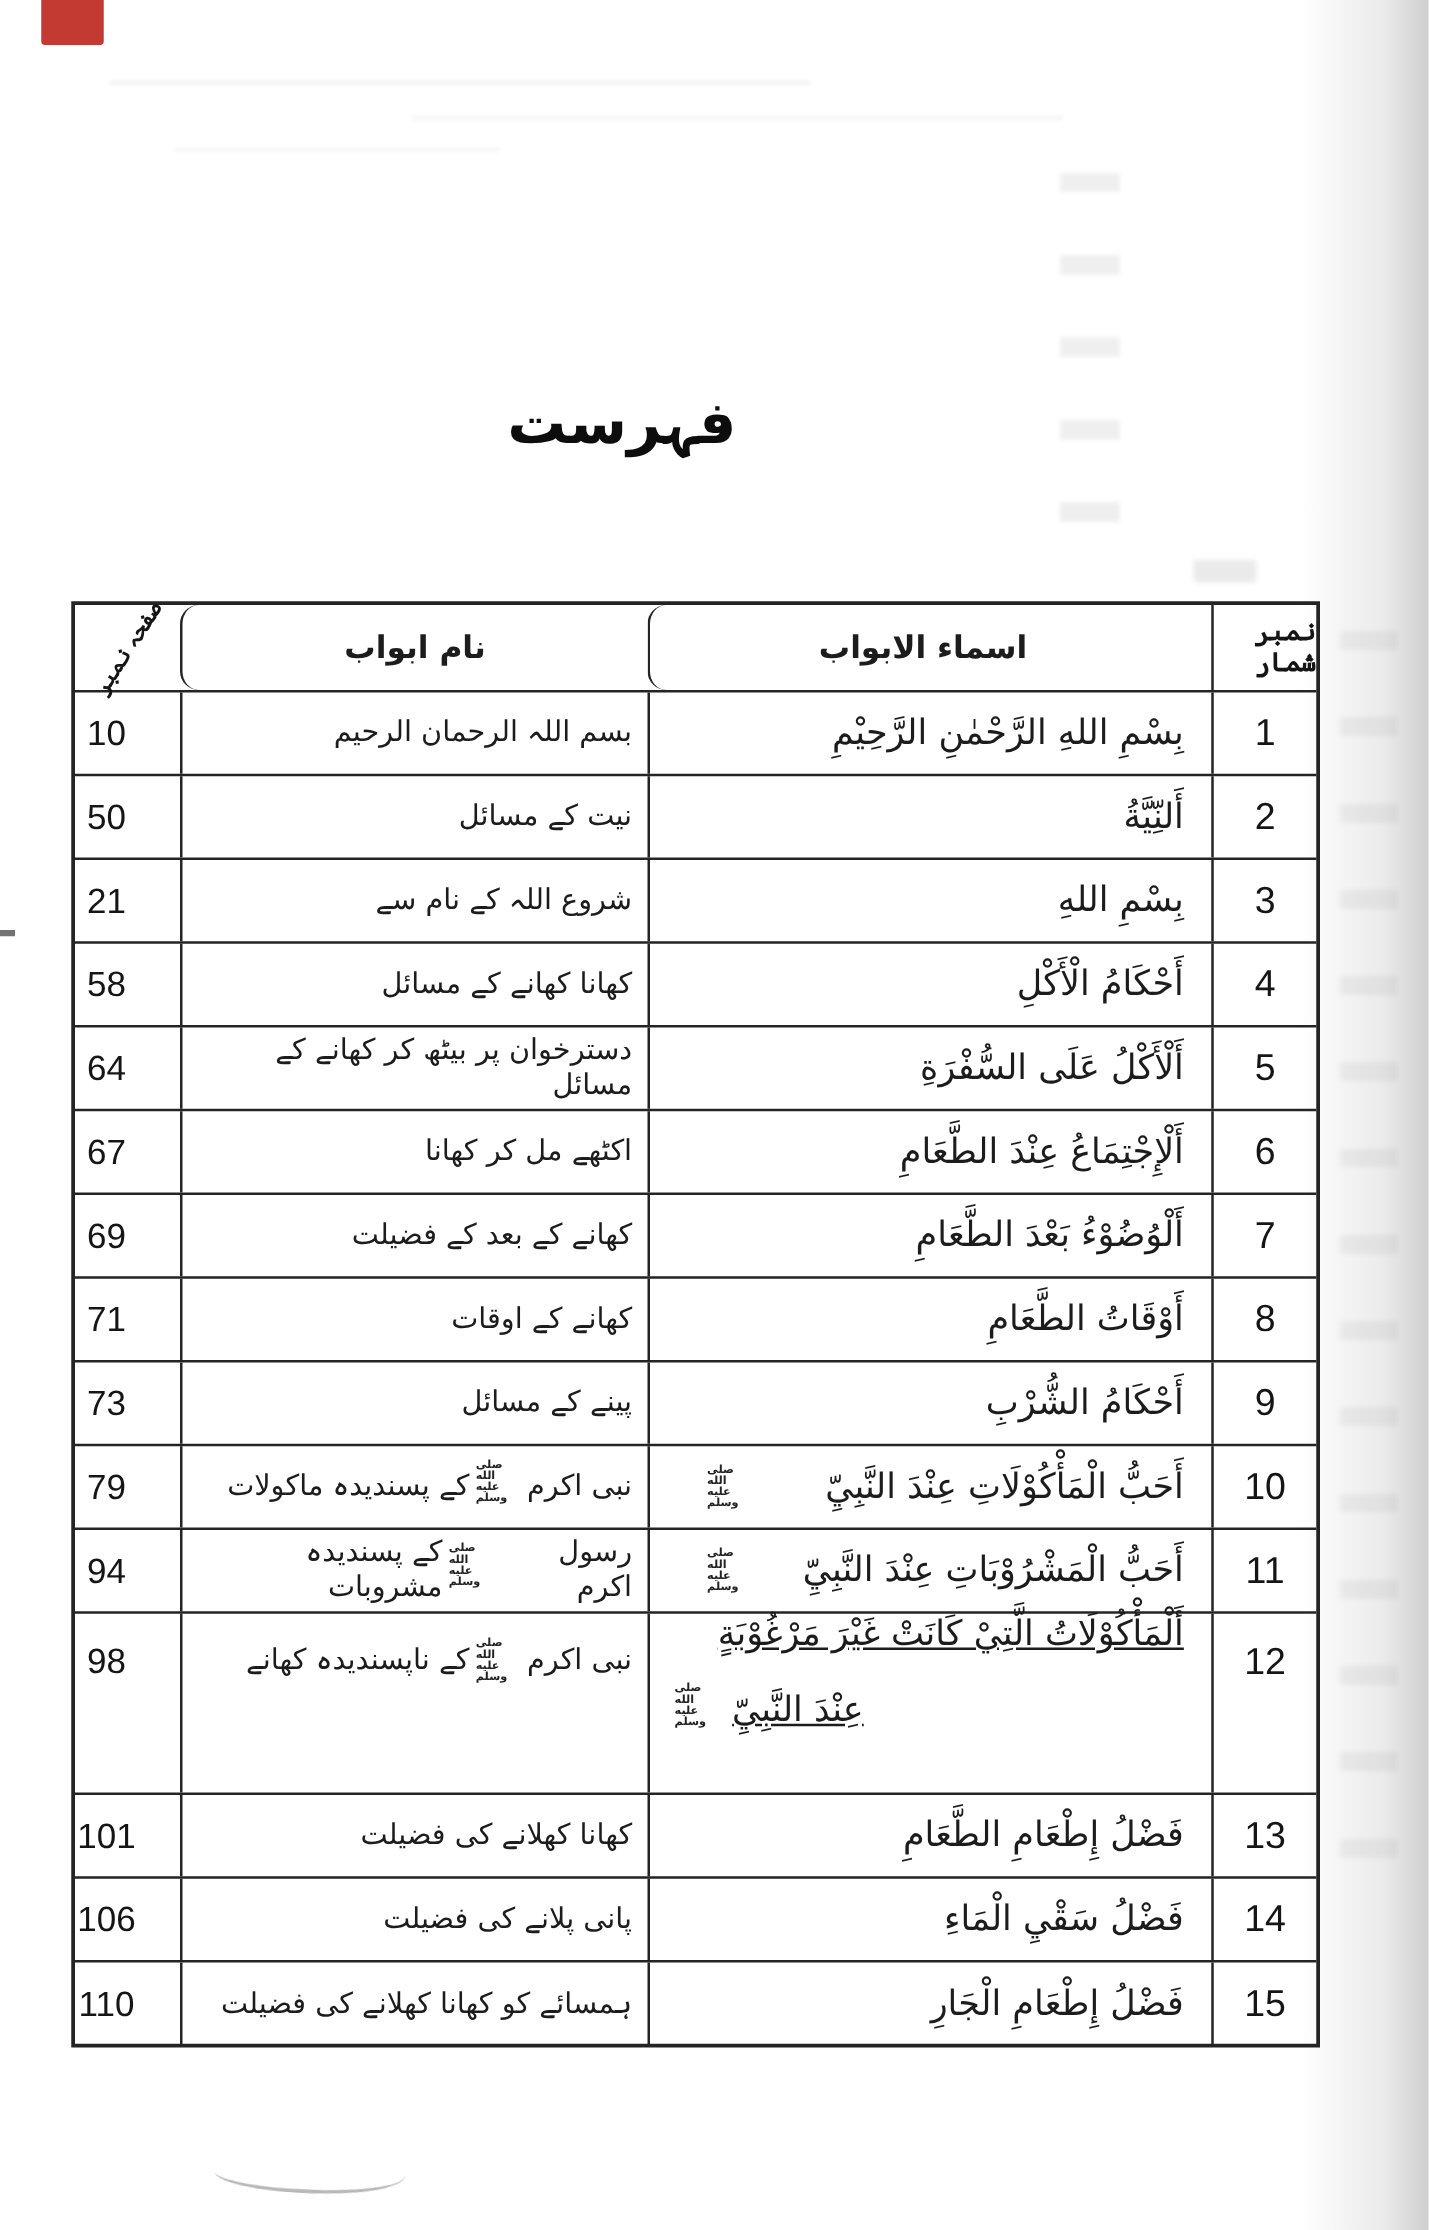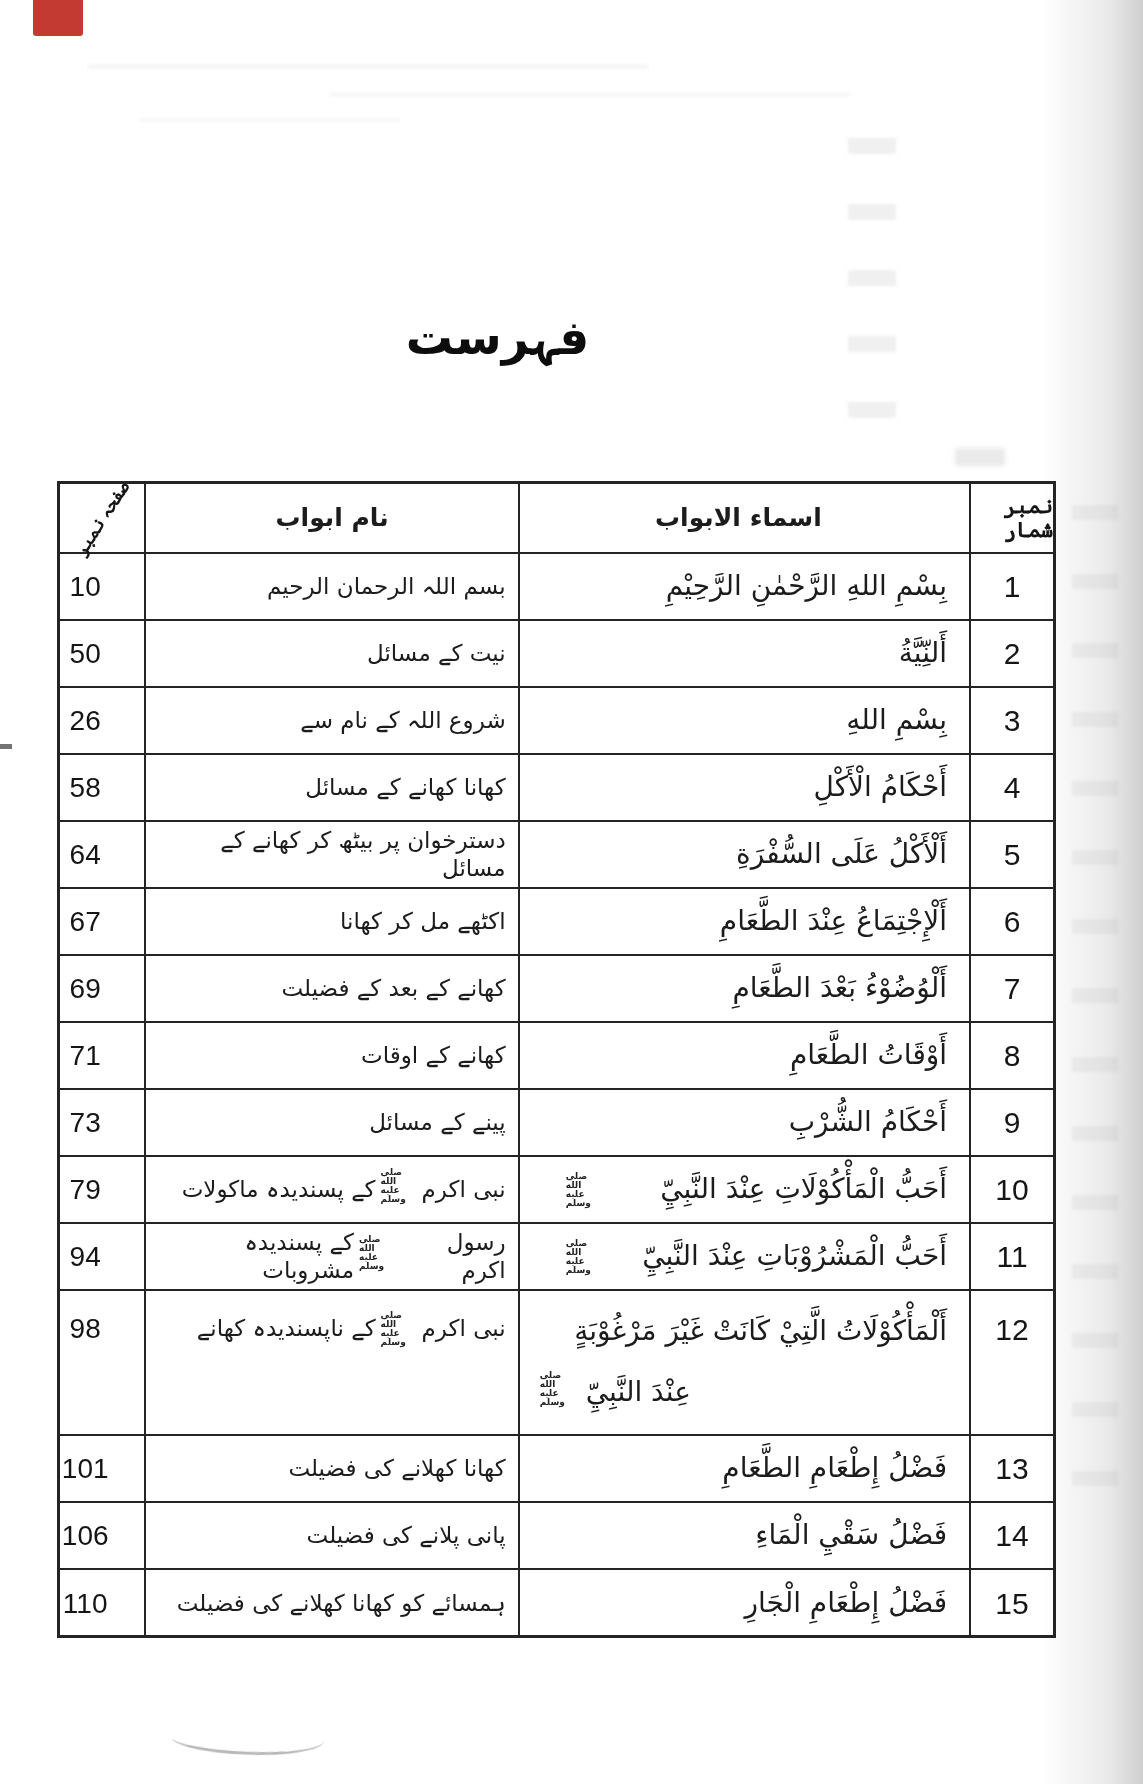--- a/index.html
+++ b/index.html
@@ -41,35 +41,35 @@
   .c-serial{width:85px; border-left:2px solid #242424; justify-content:center;
     font-family:"Liberation Sans", sans-serif; font-size:30px; color:#151515;margin-left:12px;}
   .c-arabic{width:445px; border-left:2px solid #242424; justify-content:flex-start;
     padding:0 10px 0 4px; font-size:28px; position:relative; line-height:1.15;}
   .c-urdu{width:378px; border-left:2px solid #242424; justify-content:flex-start;
     padding:0 12px 0 6px; font-size:23px; line-height:1.2;}
   .c-page{width:85px; justify-content:center; padding-right:34px;
     font-family:"Liberation Sans", sans-serif; font-size:28px; color:#151515;}
   
   .thead .cell{font-weight:600;}
-  .thead .c-arabic, .thead .c-urdu{justify-content:center; font-size:25px; padding:0;}
+  .thead .c-arabic, .thead .c-urdu{justify-content:center; font-size:25px; padding:0;border-radius:15px;}
   .thead .c-serial{font-size:21px;}
   .thead .c-page{padding:0; justify-content:center; overflow:visible;}
   .rotated{display:inline-block; transform:rotate(-57deg); font-size:17px; white-space:nowrap; font-weight:600;}
   
   .stamp{display:inline-block; width:36px; font-size:9px; line-height:9px; text-align:left;
     font-weight:600; vertical-align:middle; transform:translateY(-4px); color:#222;}
   .stamp:empty{display:none;}
   .c-urdu .stamp{margin:0 5px;}
   .stamp-abs{position:absolute; left:46px; top:50%; transform:translateY(-50%);}
   .stamp-abs:empty{display:none;}
   
   .tall .c-serial, .tall .c-page{align-items:flex-start; padding-top:22px;}
   .tall .c-urdu{align-items:flex-start; padding-top:24px;}
-  .tall .c-arabic{display:block; padding-top:24px;}
+  .tall .c-arabic{display:block; padding-top:0;text-decoration:underline;}
   .line2{text-align:left; padding-left:16px; margin-top:28px; direction:rtl;}
   .line2 .stamp{margin-right:10px;}
 </style>
 </head>
 <body>
 
 <div class="canvas">
 
   <div class="edge-shade"></div>
   <div class="red-mark" style="background: rgb(194, 58, 50);"></div>
@@ -130,21 +130,21 @@
       <div class="cell c-serial">3</div>
       <div class="cell c-arabic">
         <span>بِسْمِ اللهِ</span>
 
       </div>
       <div class="cell c-urdu">
         <span>شروع اللہ کے نام سے</span>
 
         <span></span>
       </div>
-      <div class="cell c-page">26</div>
+      <div class="cell c-page">21</div>
     </div>
         <div class="trow">
       <div class="cell c-serial">4</div>
       <div class="cell c-arabic">
         <span>أَحْكَامُ الْأَكْلِ</span>
 
       </div>
       <div class="cell c-urdu">
         <span>کھانا کھانے کے مسائل</span>
 

